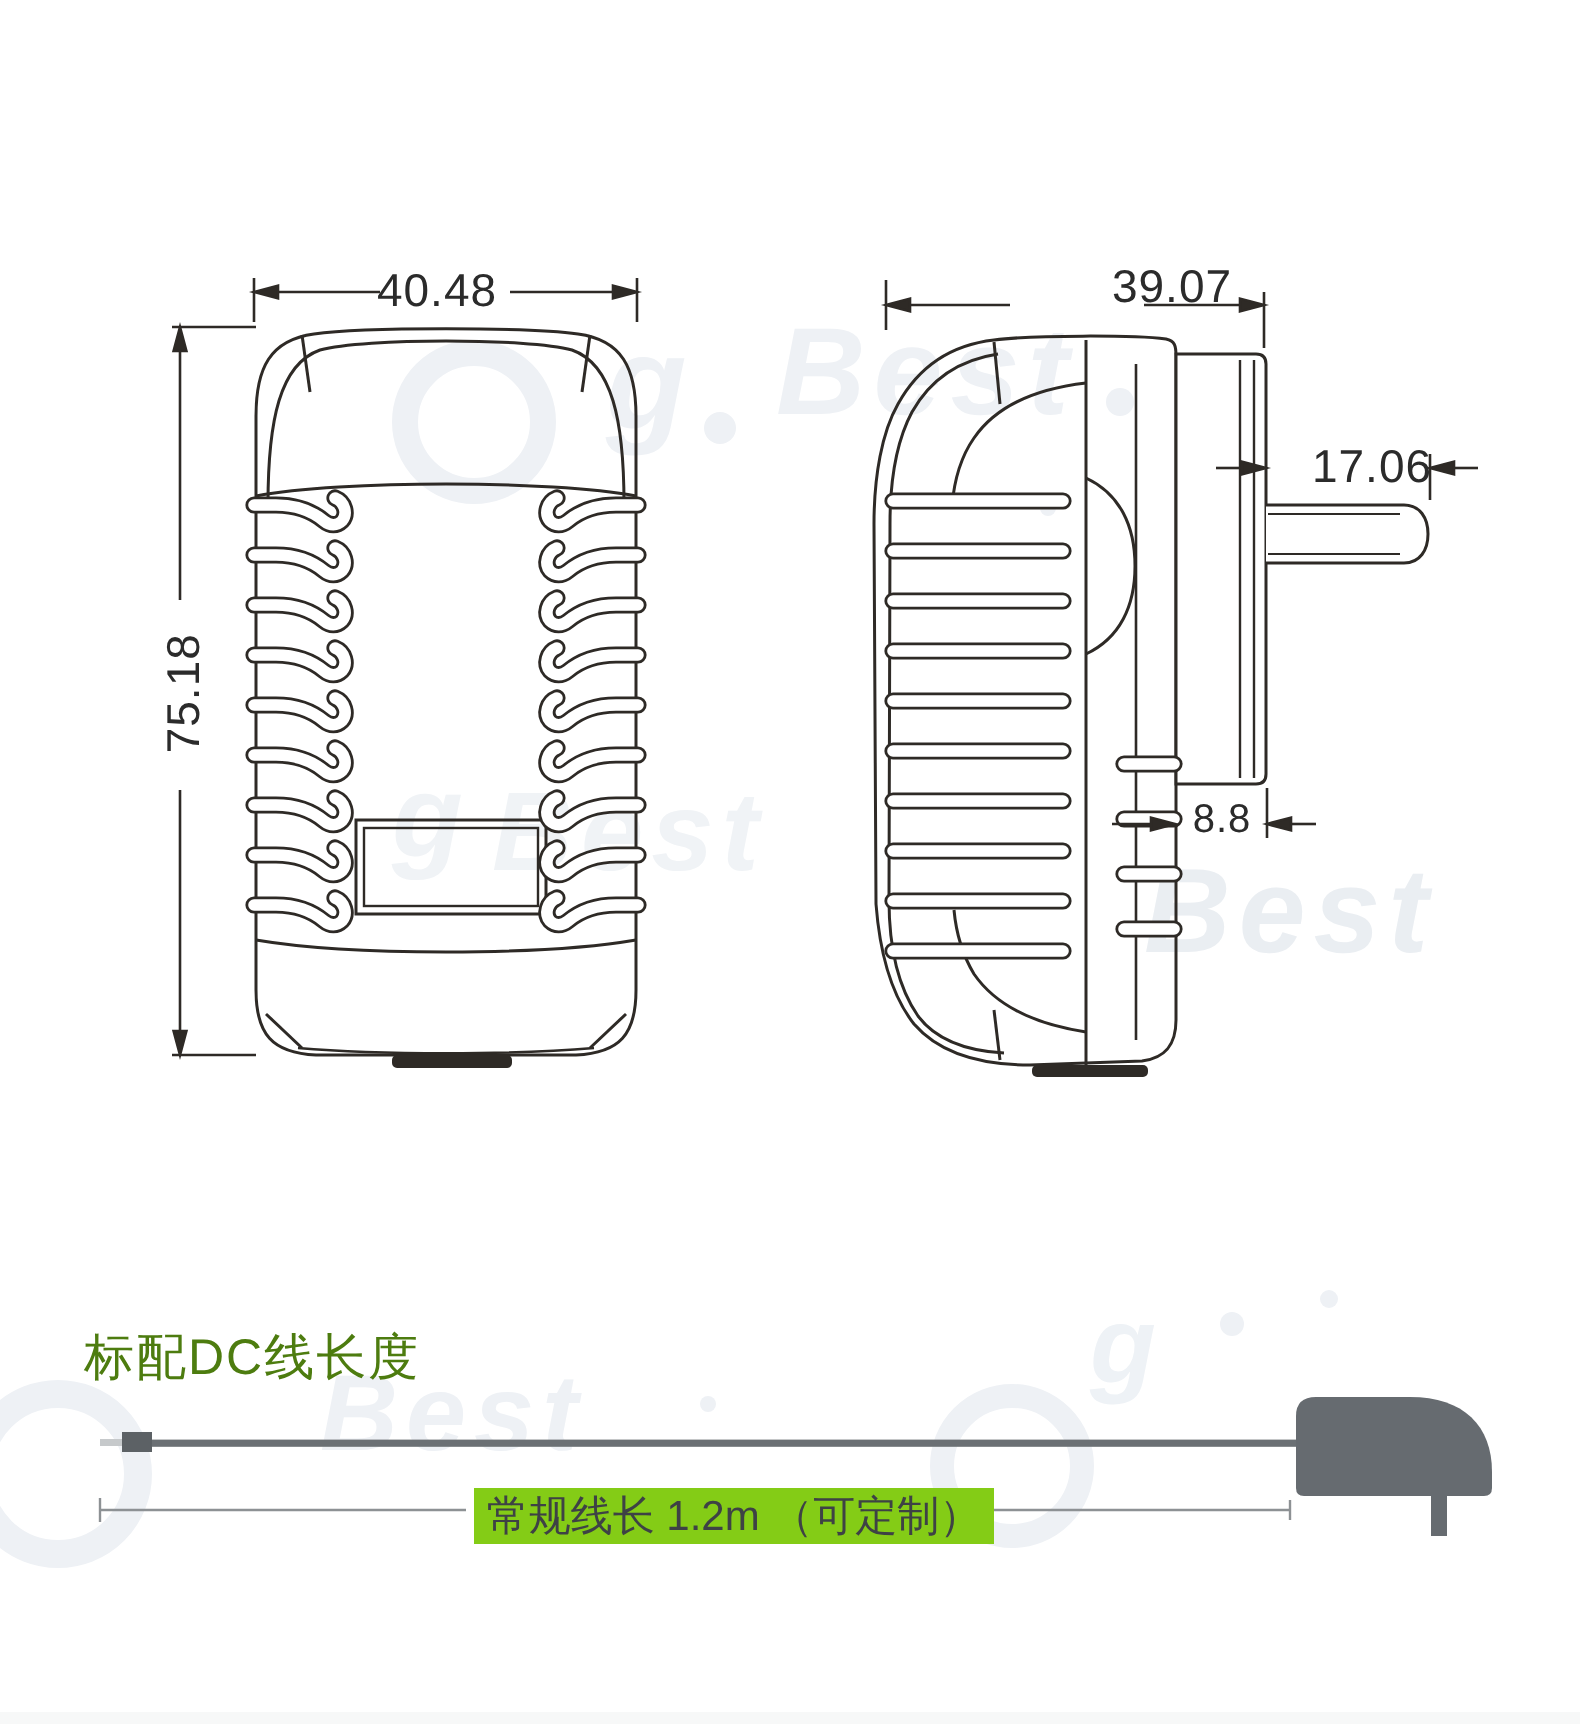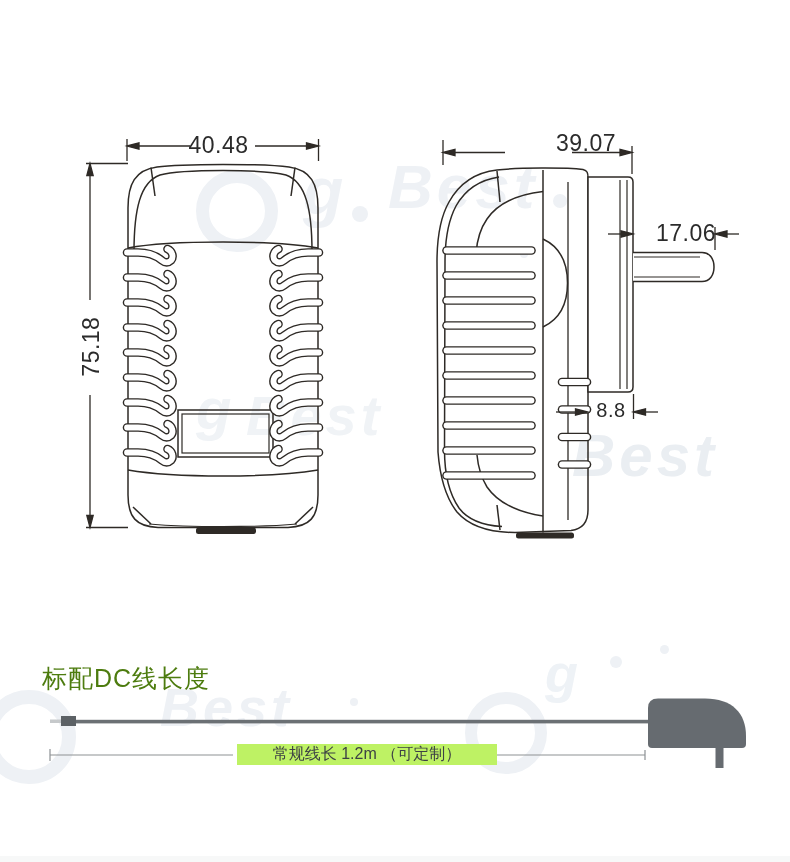--- a/index.html
+++ b/index.html
@@ -25,22 +25,22 @@
     letter-spacing:0.5px;
   }
   .dim-rot{
     transform:rotate(-90deg);transform-origin:center center;
   }
   .heading{
     position:absolute;z-index:2;color:#4d7c0f;font-size:25px;
     letter-spacing:1px;
   }
   .cable-dim-text{
-    position:absolute;z-index:3;color:#3e4245;font-size:16px;
-    text-align:center;background:#bef264;padding:0 4px;
+    position:absolute;z-index:3;color:#3e4245;font-size:21px;
+    text-align:center;background:#84cc16;padding:0 4px;
   }
   .bottom-strip{
     position:absolute;left:0;bottom:0;width:790px;height:6px;
     background:#f7f8f8;z-index:1;
   }
 </style>
 </head>
 <body>
 
 <div class="wm wm-ring" style="left:196px;top:170px;width:56px;height:56px;"></div>

